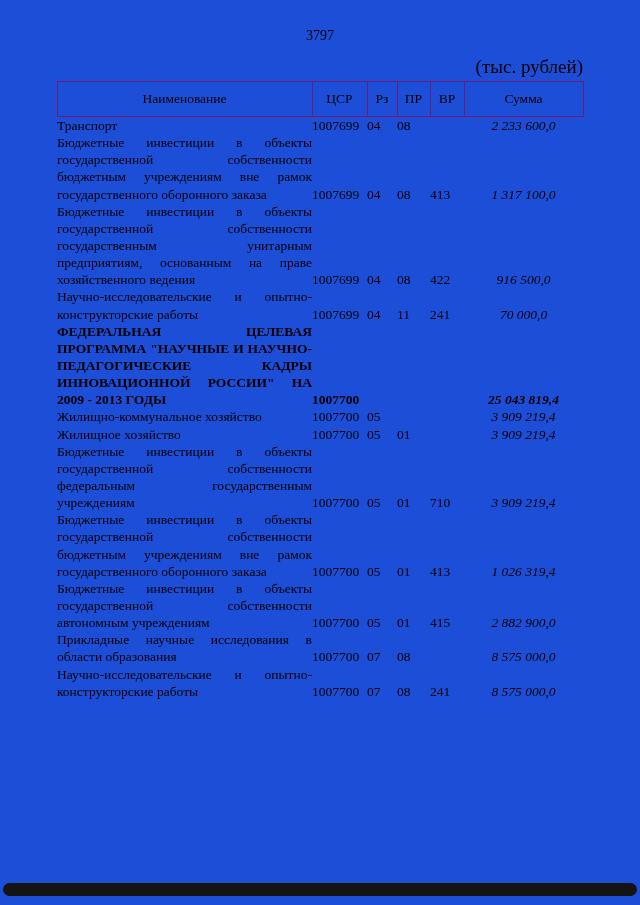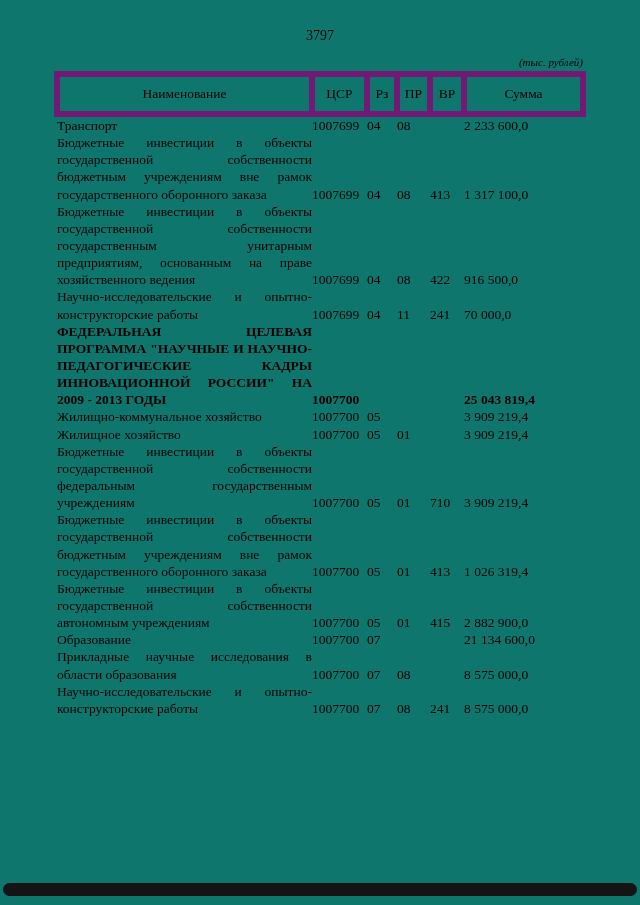--- a/index.html
+++ b/index.html
@@ -4,46 +4,45 @@
 <style>
   html, body {
     margin: 0;
     padding: 0;
     background: #ffffff;
   }
   .page {
     position: relative;
     width: 640px;
     height: 905px;
-    background: #0f766e;
+    background: #1d4ed8;
     font-family: "Liberation Serif", "DejaVu Serif", serif;
     color: #000000;
     overflow: hidden;
   }
   .page-number {
     padding-top: 28px;
     text-align: center;
     font-size: 14px;
   }
   .units-note {
     width: 526px;
     margin: 12px auto 3px auto;
     text-align: right;
-    font-size: 11px;
-    font-style: italic;
+    font-size: 19px;
   }
   table.budget-table {
     width: 526px;
     margin: 0 auto;
     border-collapse: collapse;
     table-layout: fixed;
     font-size: 13.5px;
   }
   table.budget-table th {
-    border: 6px solid #701a75;
+    border: 1px solid #701a75;
     font-weight: normal;
     text-align: center;
     vertical-align: middle;
     height: 34px;
     padding: 0 2px;
   }
   table.budget-table td {
     padding: 0;
   }
   td.col-name {
@@ -52,25 +51,26 @@
     padding: 6px 12px 2px 3px;
     line-height: 1.27;
   }
   td.col-csr, td.col-rz, td.col-pr, td.col-vr {
     text-align: left;
     vertical-align: bottom;
     padding-bottom: 2px;
     line-height: 1.27;
   }
   td.col-sum {
-    text-align: left;
+    text-align: center;
     vertical-align: bottom;
     padding-bottom: 2px;
     padding-right: 5px;
     line-height: 1.27;
+    font-style: italic;
   }
   tr.bold td {
     font-weight: bold;
   }
   .scan-bar {
     position: absolute;
     left: 3px;
     right: 3px;
     bottom: 9px;
     height: 13px;
@@ -181,28 +181,20 @@
         </tr>
         <tr>
           <td class="col-name">Бюджетные инвестиции в объекты государственной собственности автономным учреждениям</td>
           <td class="col-csr">1007700</td>
           <td class="col-rz">05</td>
           <td class="col-pr">01</td>
           <td class="col-vr">415</td>
           <td class="col-sum">2 882 900,0</td>
         </tr>
         <tr>
-          <td class="col-name">Образование</td>
-          <td class="col-csr">1007700</td>
-          <td class="col-rz">07</td>
-          <td class="col-pr"></td>
-          <td class="col-vr"></td>
-          <td class="col-sum">21 134 600,0</td>
-        </tr>
-        <tr>
           <td class="col-name">Прикладные научные исследования в области образования</td>
           <td class="col-csr">1007700</td>
           <td class="col-rz">07</td>
           <td class="col-pr">08</td>
           <td class="col-vr"></td>
           <td class="col-sum">8 575 000,0</td>
         </tr>
         <tr>
           <td class="col-name">Научно-исследовательские и опытно-конструкторские работы</td>
           <td class="col-csr">1007700</td>

